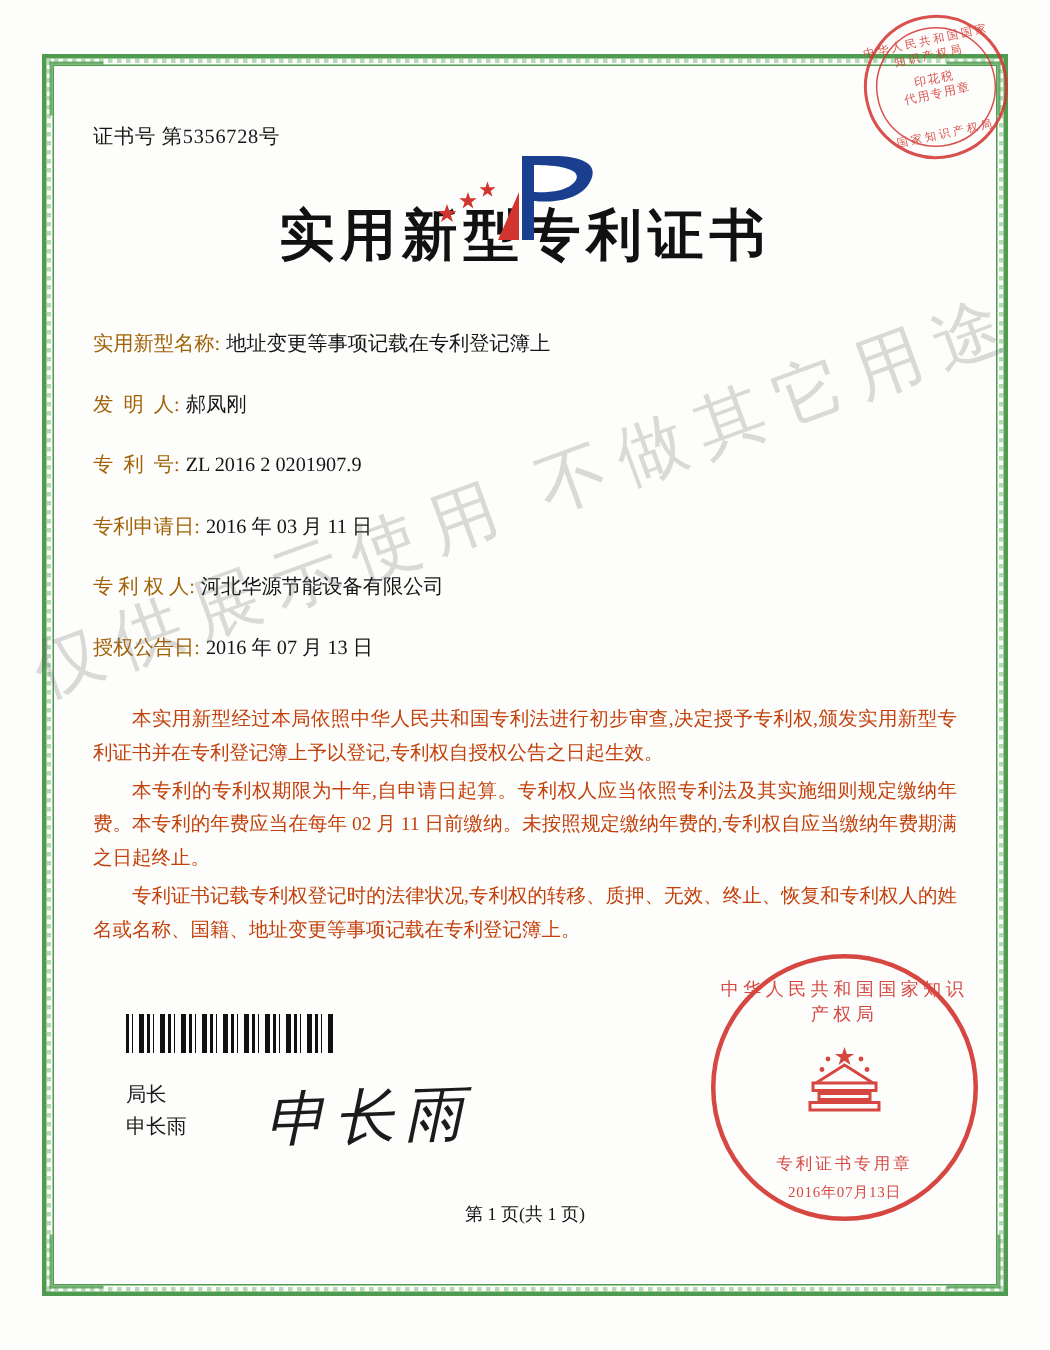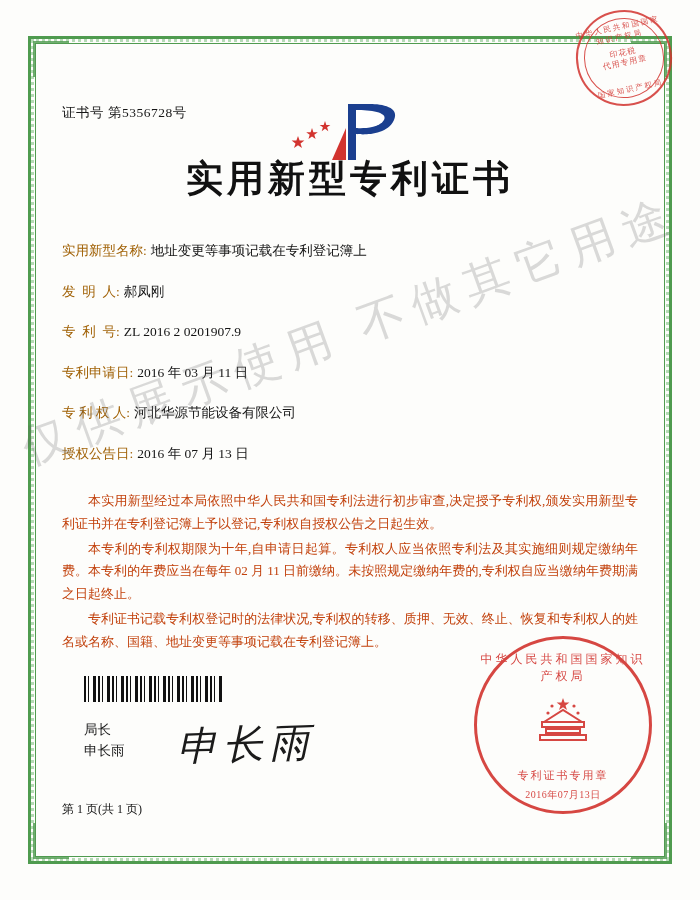--- a/index.html
+++ b/index.html
@@ -68,21 +68,21 @@
     position: absolute;
     left: 62px;
     top: 70px;
     right: 62px;
     bottom: 60px;
   }
 
   .cert-no {
     font-size: 13.5px;
     letter-spacing: .5px;
-    margin-top: 34px;
+    margin-top: 12px;
     color: #161616;
   }
 
   
   .logo {
     position: absolute;
     left: 50%;
     transform: translateX(-50%);
     top: 28px;
     width: 120px;
@@ -163,21 +163,21 @@
     font-style: italic;
     letter-spacing: 6px;
     transform: rotate(-2deg);
   }
 
   .page-footer {
     position: absolute;
     left: 0;
     right: 0;
     bottom: 22px;
-    text-align: left;
+    text-align: center;
     font-size: 12px;
     color: #141414;
   }
 
   
   .seal-top {
     position: absolute;
     right: 28px;
     top: 10px;
     width: 92px;

